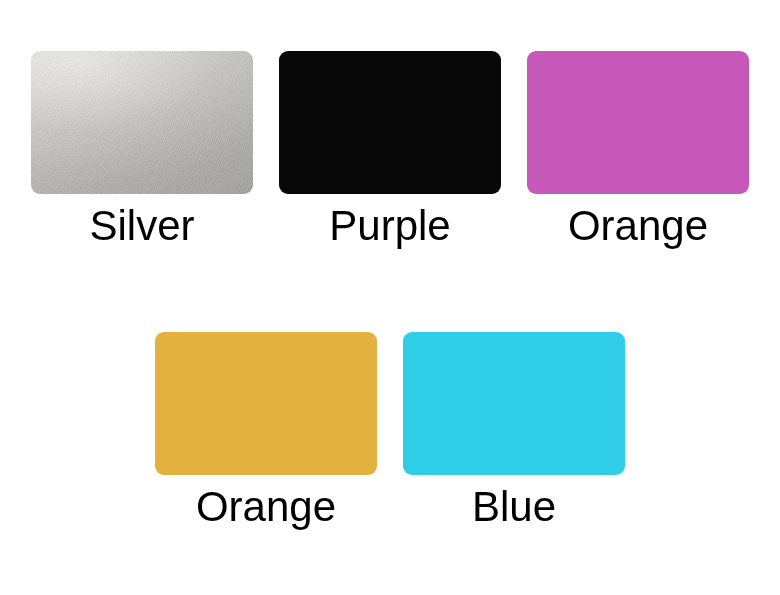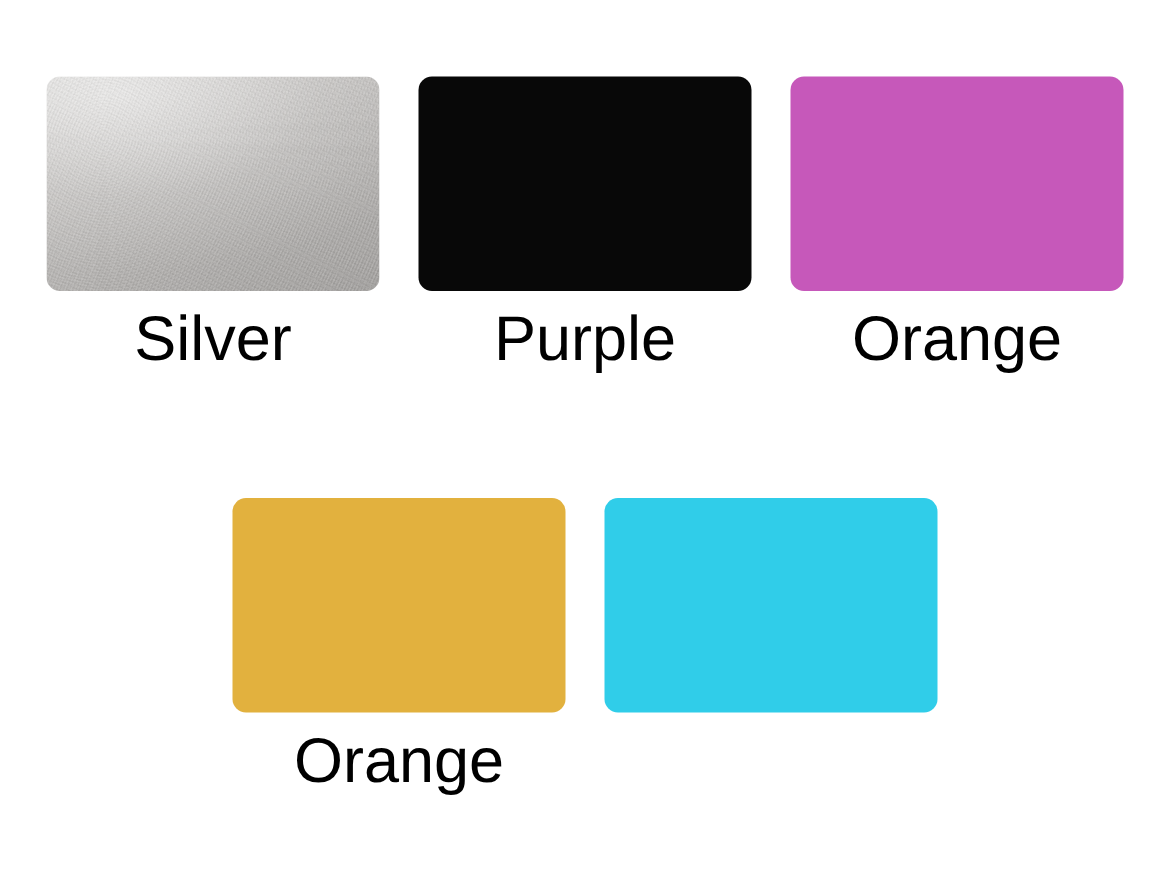--- a/index.html
+++ b/index.html
@@ -136,17 +136,18 @@
 
   <div class="swatch-row swatch-row-bottom">
 
     <div class="swatch-cell">
       <div class="swatch-chip chip-orange" style="background: rgb(226, 177, 62);"></div>
       <div class="swatch-label">Orange</div>
     </div>
 
     <div class="swatch-cell">
       <div class="swatch-chip chip-blue" style="background: rgb(48, 205, 233);"></div>
+      <div class="swatch-label">Blue</div>
     </div>
 
   </div>
 
 </div>
 
 </body></html>

